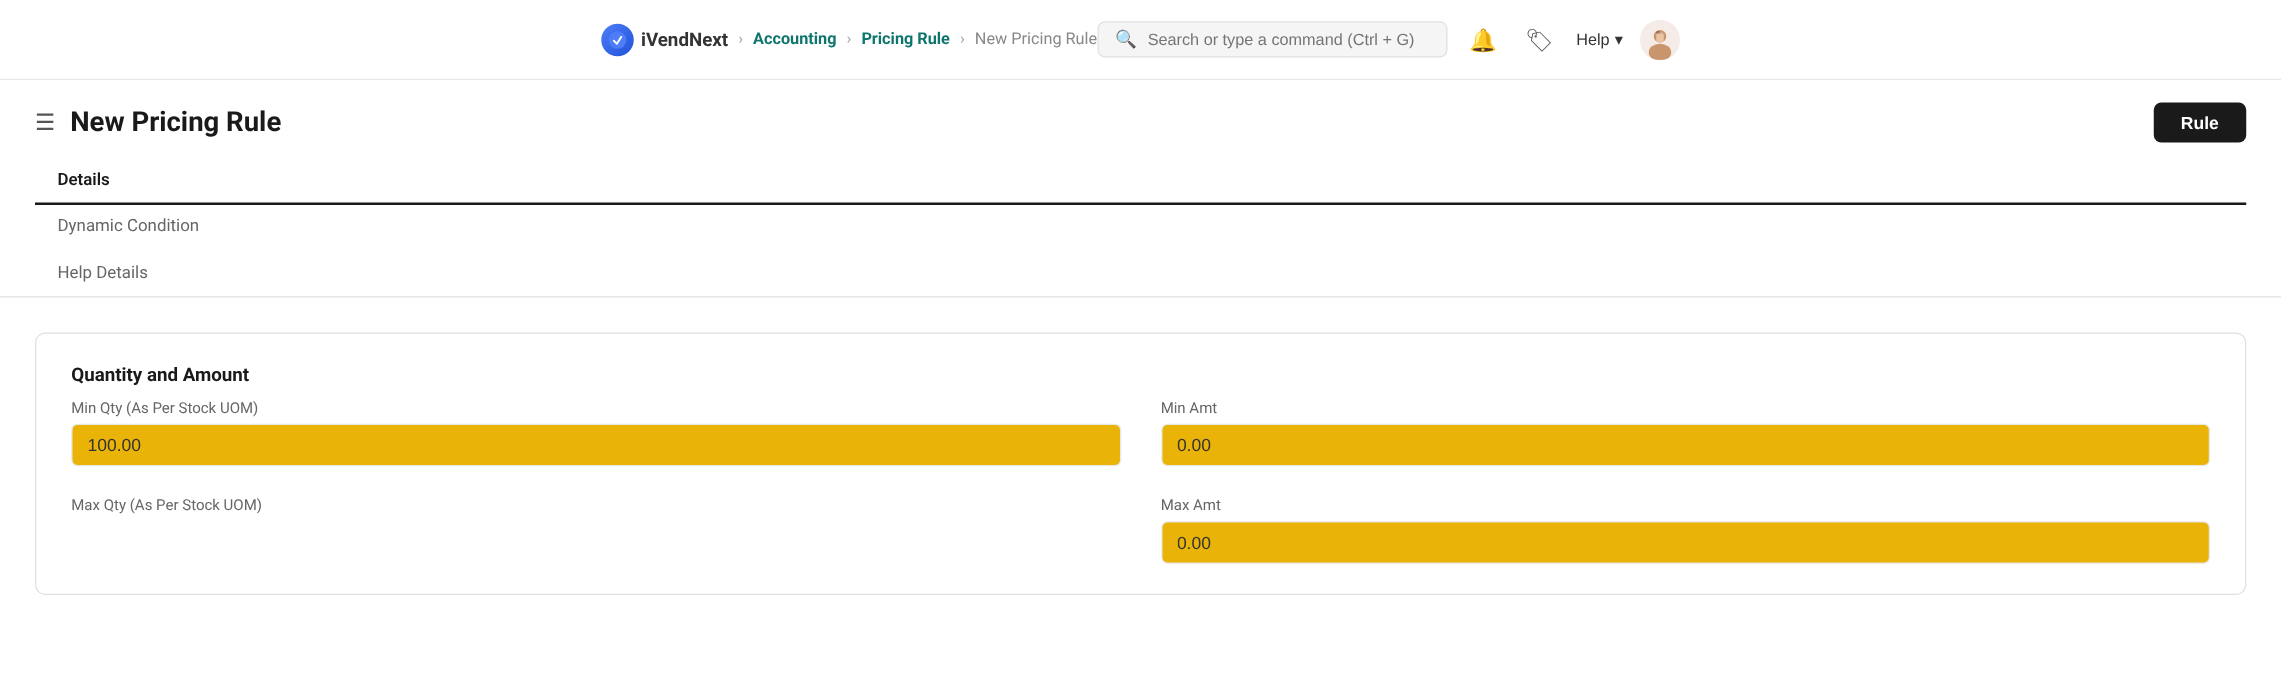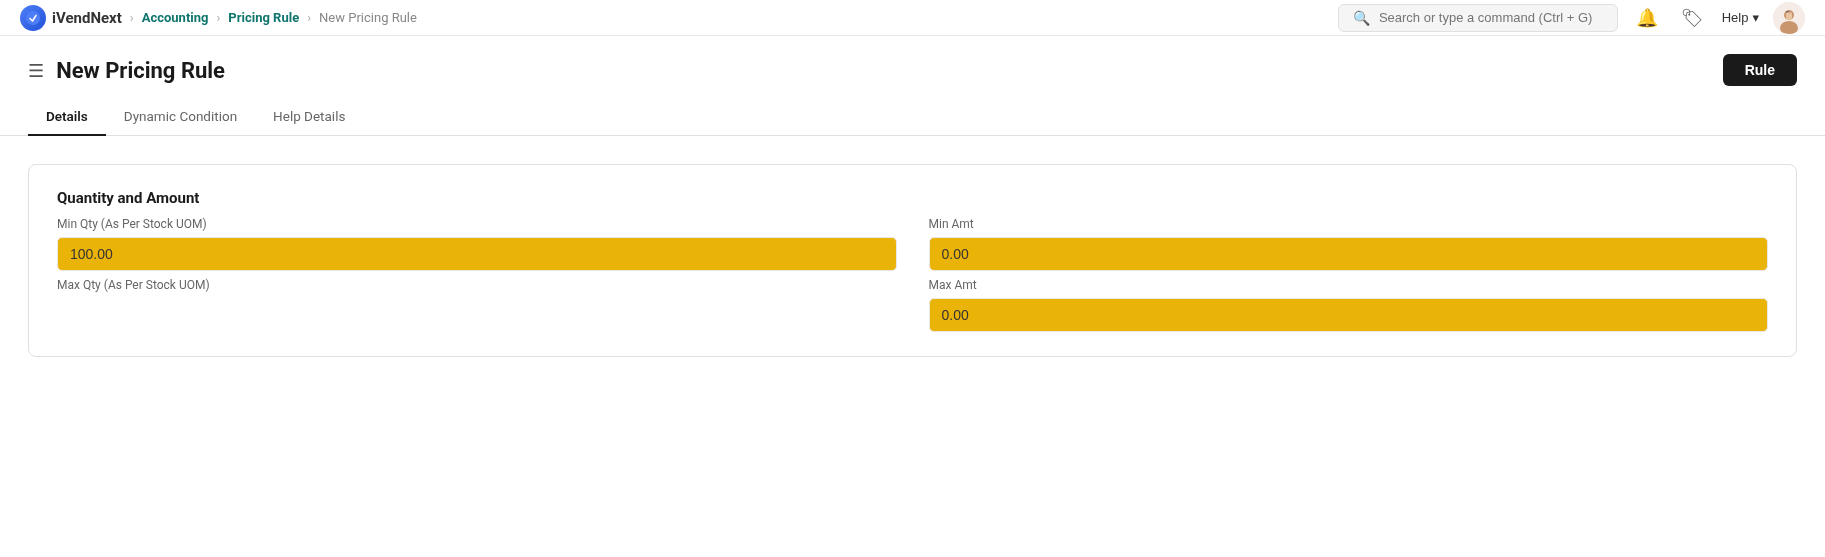--- a/index.html
+++ b/index.html
@@ -7,23 +7,23 @@
       font-family: -apple-system, BlinkMacSystemFont, 'Segoe UI', Roboto, sans-serif;
       background: #ffffff;
       color: #333;
       font-size: 14px;
     }
 
     
     .top-nav {
       display: flex;
       align-items: center;
-      justify-content: space-between;
+      justify-content: center;
       padding: 0 20px;
-      height: 36px;
+      height: 64px;
       border-bottom: 1px solid #e8e8e8;
       background: #ffffff;
     }
     .nav-left {
       display: flex;
       align-items: center;
       gap: 6px;
     }
     .nav-logo {
       display: flex;
@@ -152,20 +152,21 @@
 
     
     .tabs-container {
       padding: 0 28px;
       border-bottom: 1px solid #e0e0e0;
       margin-bottom: 0;
     }
     .tabs {
       display: flex;
       gap: 0;
+      flex-direction: column;
     }
     .tab {
       padding: 10px 18px;
       font-size: 13.5px;
       color: #666;
       cursor: pointer;
       border-bottom: 2px solid transparent;
       margin-bottom: -1px;
     }
     .tab.active {
@@ -186,21 +187,21 @@
     .section-title {
       font-size: 15px;
       font-weight: 700;
       color: #1a1a1a;
       margin-bottom: 10px;
     }
     .form-row {
       display: grid;
       grid-template-columns: 1fr 1fr;
       gap: 24px 32px;
-      margin-bottom: 7px;
+      margin-bottom: 24px;
     }
     .form-row:last-child {
       margin-bottom: 0;
     }
     .form-field {
       display: flex;
       flex-direction: column;
       gap: 6px;
     }
     .field-label {

